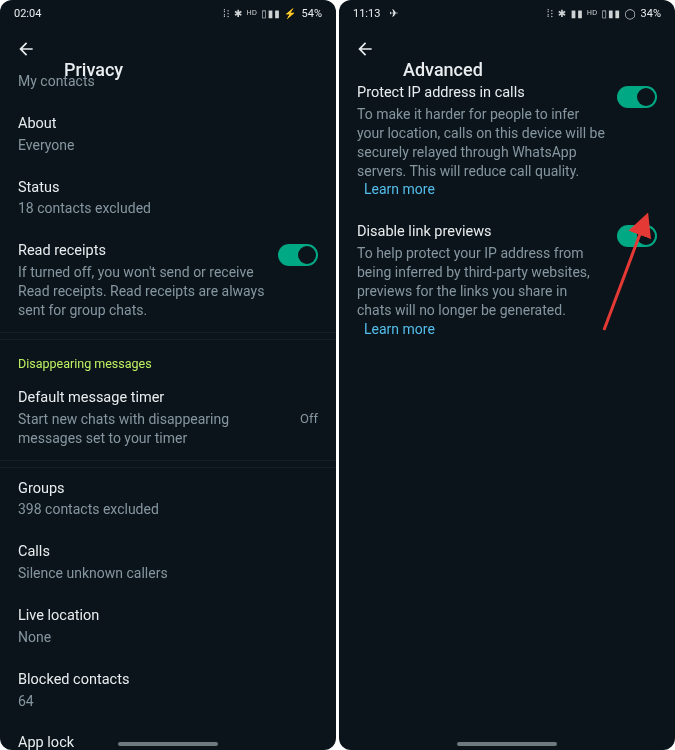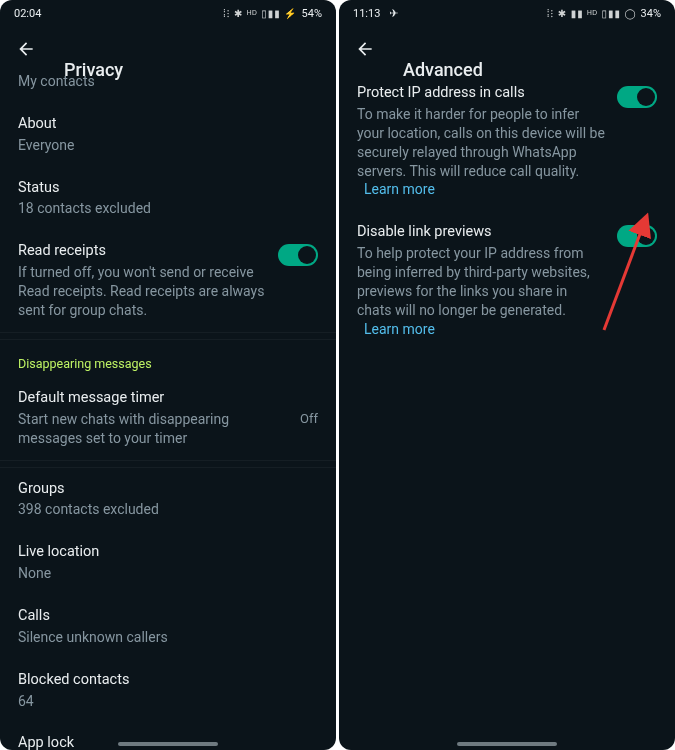--- a/index.html
+++ b/index.html
@@ -174,29 +174,29 @@
 
     <div class="item">
       <div class="txt">
         <div class="title">Groups</div>
         <div class="sub">398 contacts excluded</div>
       </div>
     </div>
 
     <div class="item">
       <div class="txt">
+        <div class="title">Calls</div>
+        <div class="sub">Silence unknown callers</div>
+      </div>
+    </div>
+
+    <div class="item">
+      <div class="txt">
         <div class="title">Live location</div>
         <div class="sub">None</div>
-      </div>
-    </div>
-
-    <div class="item">
-      <div class="txt">
-        <div class="title">Calls</div>
-        <div class="sub">Silence unknown callers</div>
       </div>
     </div>
 
     <div class="item">
       <div class="txt">
         <div class="title">Blocked contacts</div>
         <div class="sub">64</div>
       </div>
     </div>
 

